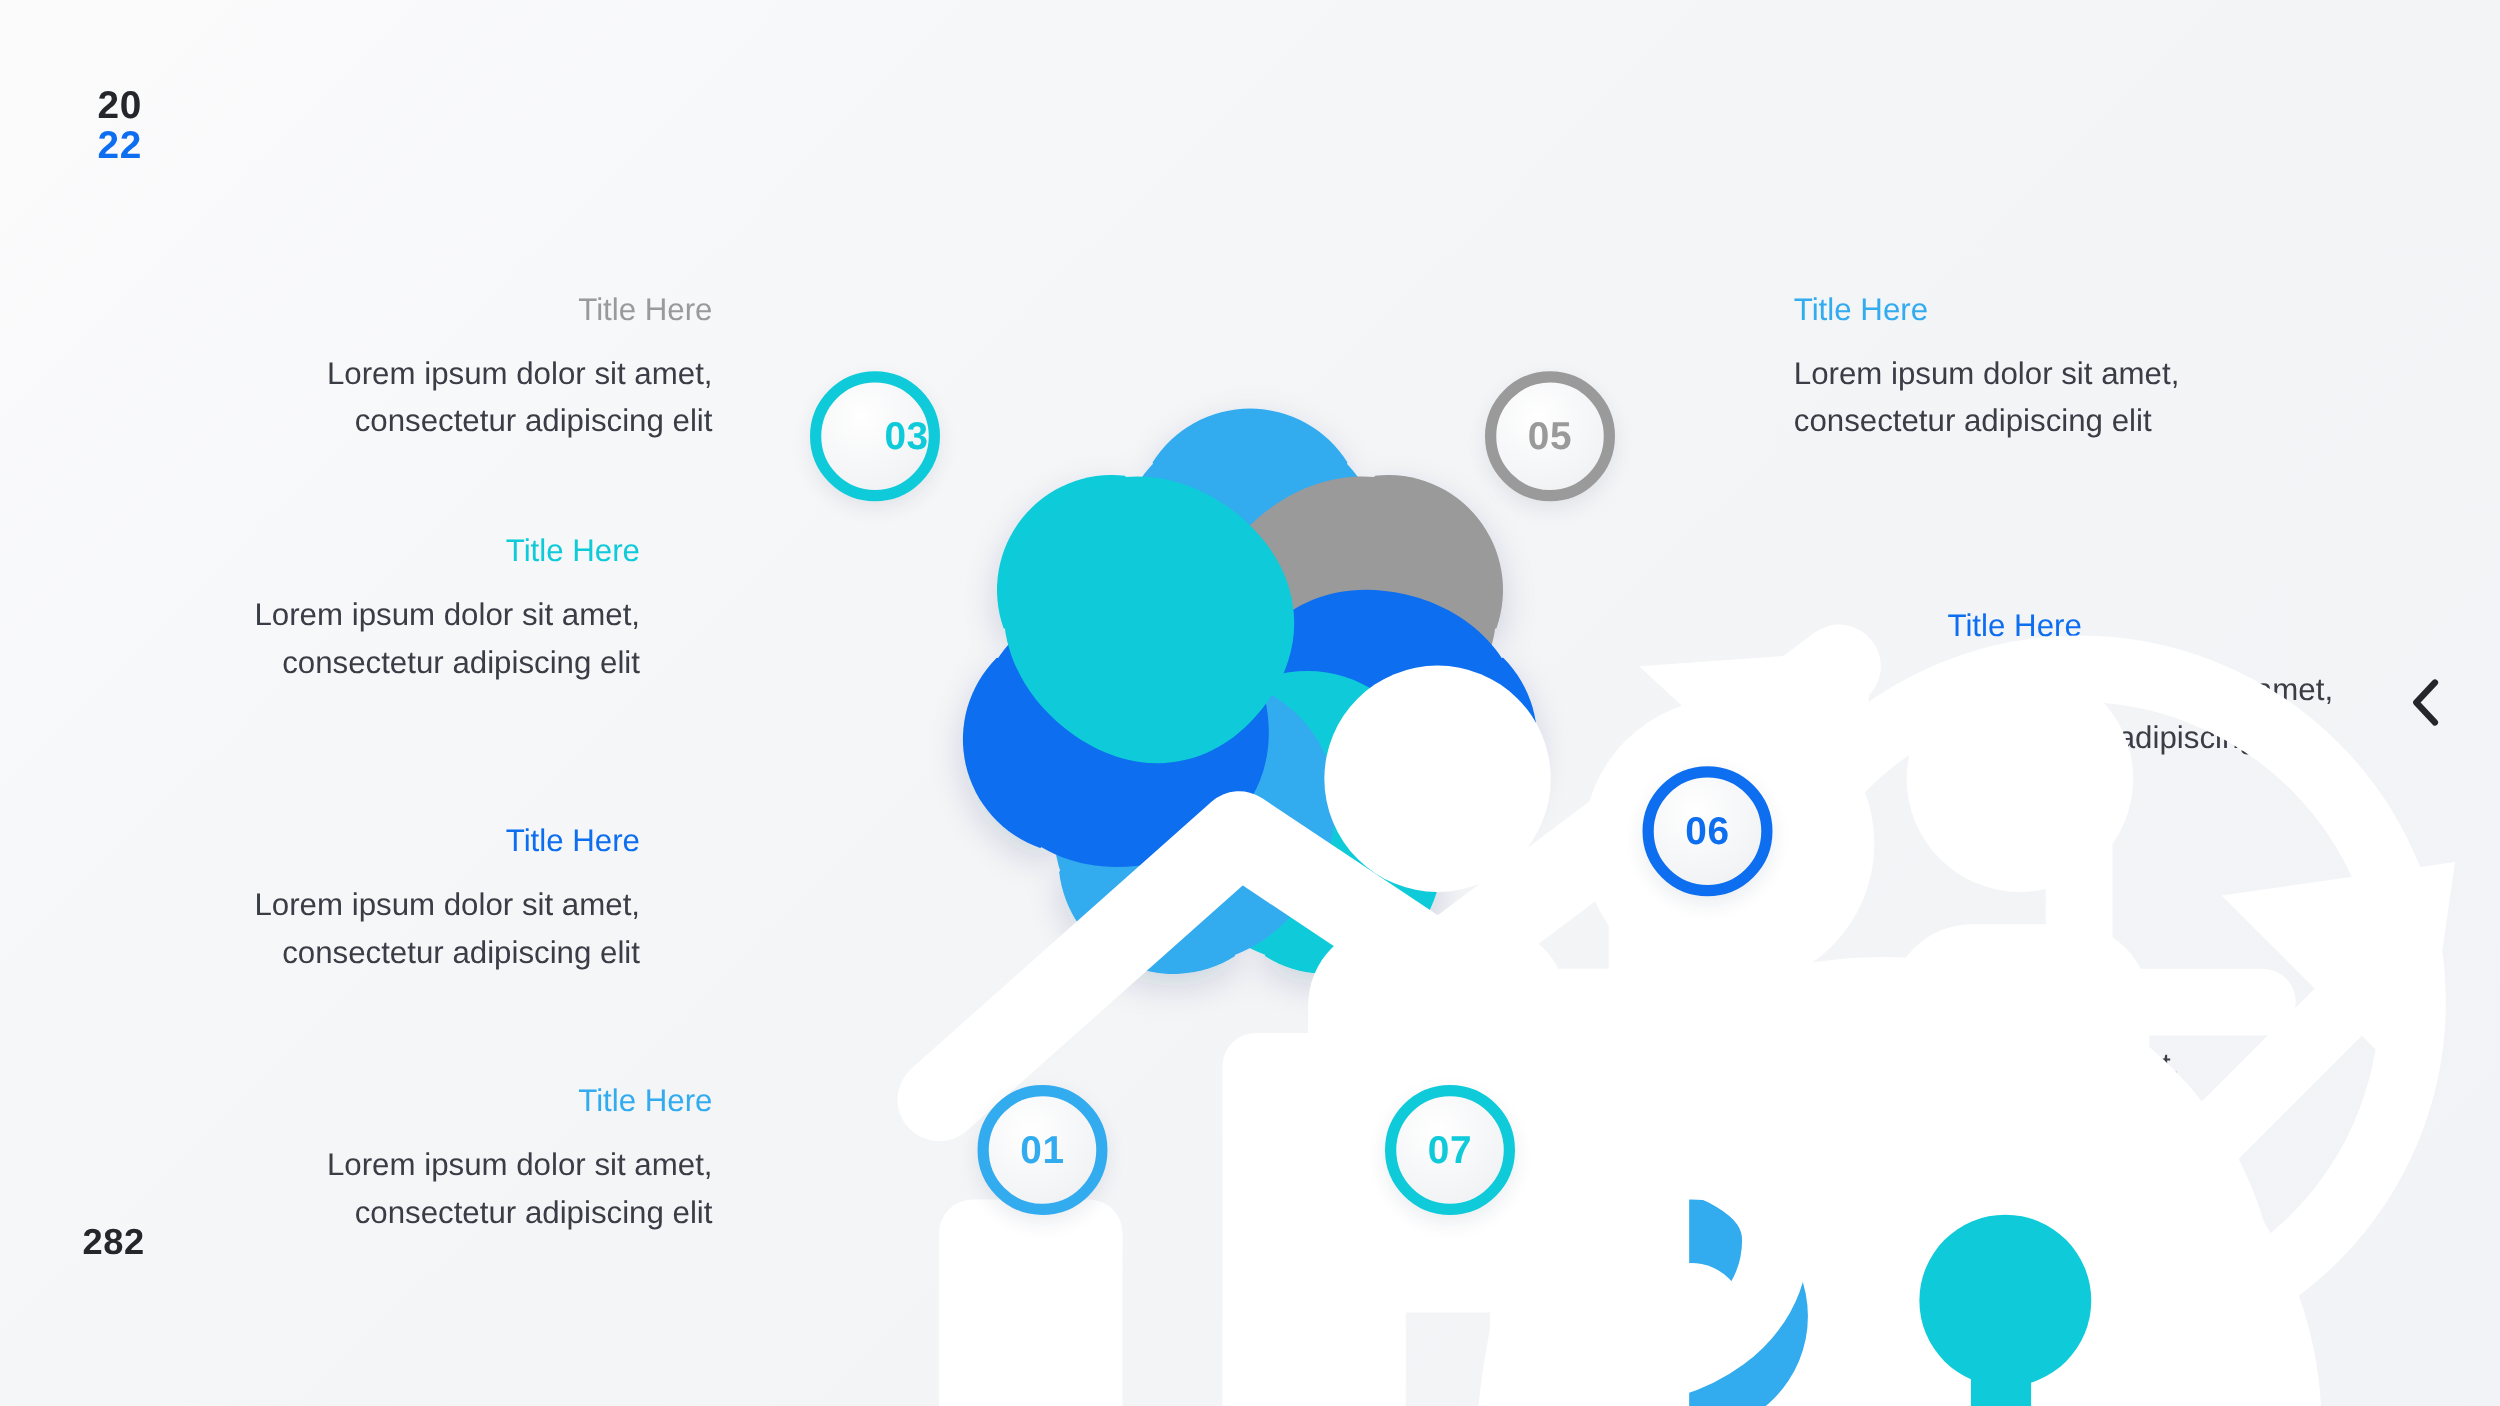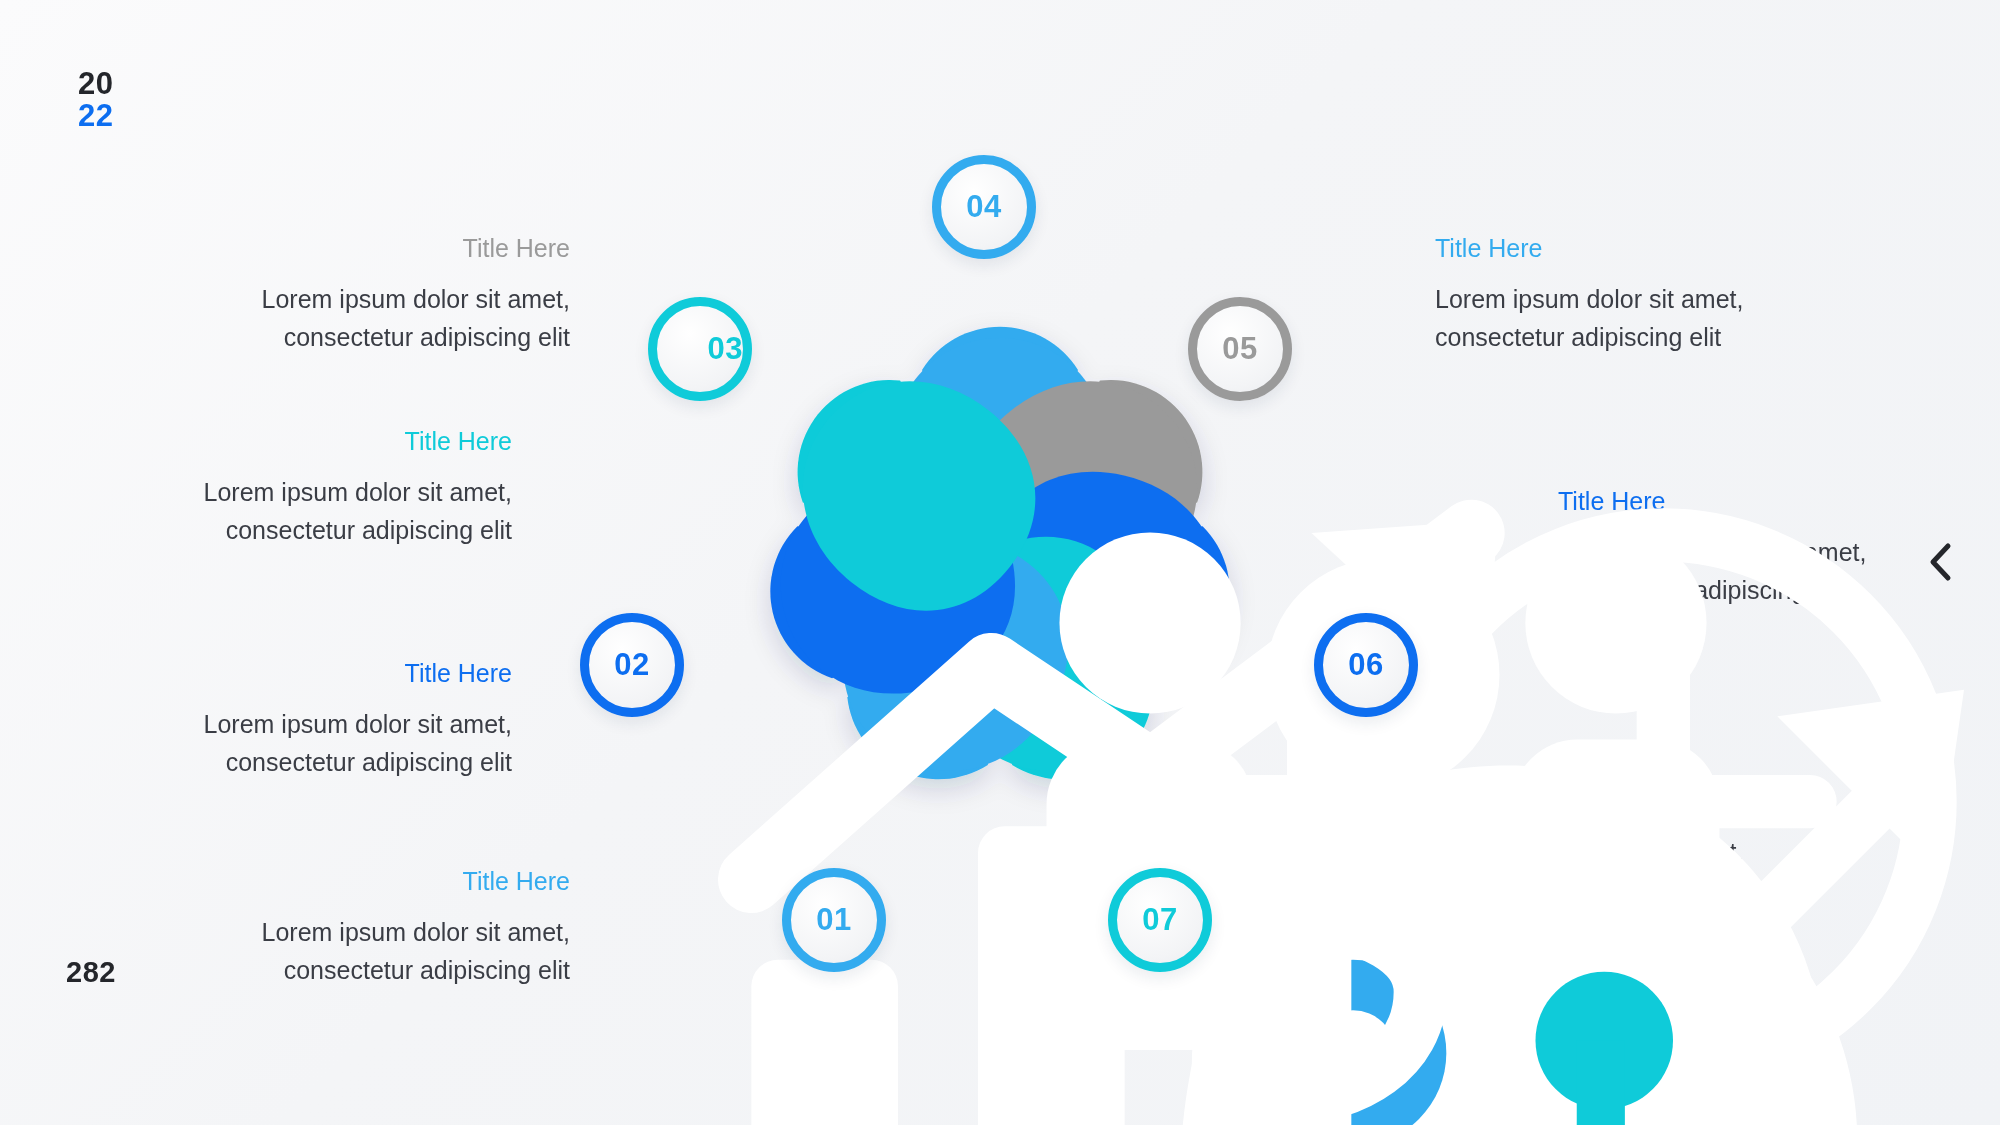--- a/index.html
+++ b/index.html
@@ -18,21 +18,21 @@
   
   .year {
     position: absolute; left: 78px; top: 68px;
     line-height: 1.02;
     font-weight: bold; font-size: 31px;
     letter-spacing: .5px;
   }
   .year .y1 { color: #24262b; display: block; }
   .year .y2 { color: #0d6ef0; display: block; }
   .pagenum {
-    position: absolute; left: 66px; top: 956px;
+    position: absolute; left: 66px; top: 978px;
     font-weight: bold; font-size: 29px; color: #24262b;
     letter-spacing: .5px;
   }
 
   
   .nav-arrow {
     position: absolute; right: 38px; top: 540px;
     width: 44px; height: 44px;
     display: flex; align-items: center; justify-content: center;
     cursor: pointer;
@@ -253,35 +253,29 @@
       <svg width="66" height="58" viewBox="0 0 66 58" fill="#fff">
         <rect x="4" y="34" width="11" height="22" rx="2"></rect>
         <rect x="21" y="24" width="11" height="32" rx="2"></rect>
         <rect x="38" y="30" width="11" height="26" rx="2"></rect>
         <path d="M4 28 L22 12 L34 20 L58 2" stroke="#fff" stroke-width="5" fill="none" stroke-linecap="round" stroke-linejoin="round"></path>
         <path d="M46 2 L60 1 L59 14 Z"></path>
       </svg>
     </div>
   </div>
 
-  <div class="badge" id="bd-04" style="left:932px; top:155px; border-color:#33ABEF; color:#33ABEF;">
-    <span>04</span>
-  </div>
 
   <div class="badge" id="bd-03" style="left:648px; top:297px; border-color:#0FCBD9; color:#0FCBD9;justify-content:flex-end;">
     <span>03</span>
   </div>
 
   <div class="badge" id="bd-05" style="left:1188px; top:297px; border-color:#9A9A9A; color:#9A9A9A;">
     <span>05</span>
   </div>
 
-  <div class="badge" id="bd-02" style="left:580px; top:613px; border-color:#0D6EF0; color:#0D6EF0;">
-    <span>02</span>
-  </div>
 
   <div class="badge" id="bd-06" style="left:1314px; top:613px; border-color:#0D6EF0; color:#0D6EF0;">
     <span>06</span>
   </div>
 
   <div class="badge" id="bd-01" style="left:782px; top:868px; border-color:#33ABEF; color:#33ABEF;">
     <span>01</span>
   </div>
 
   <div class="badge" id="bd-07" style="left:1108px; top:868px; border-color:#0FCBD9; color:#0FCBD9;">

